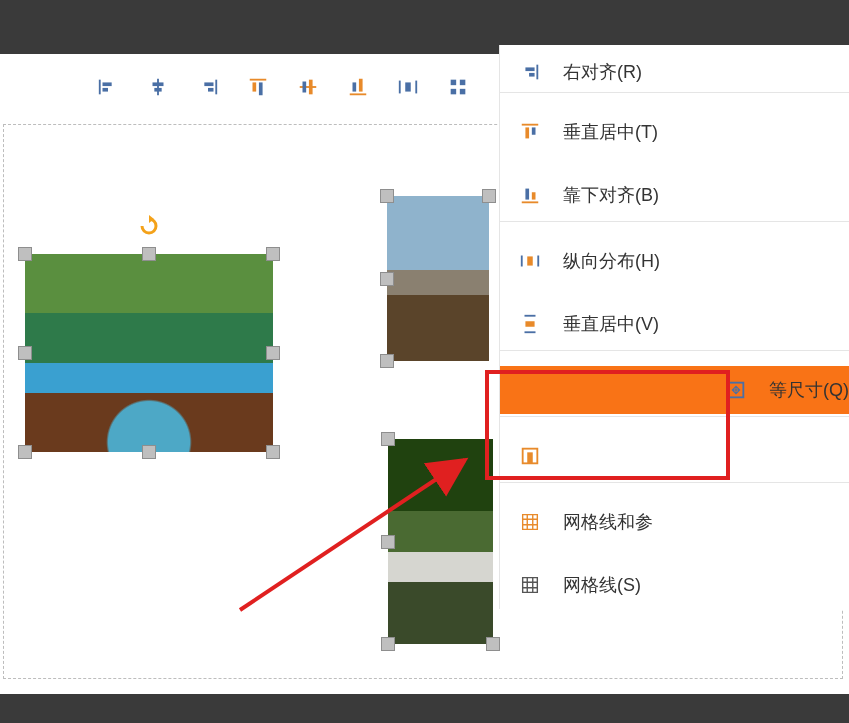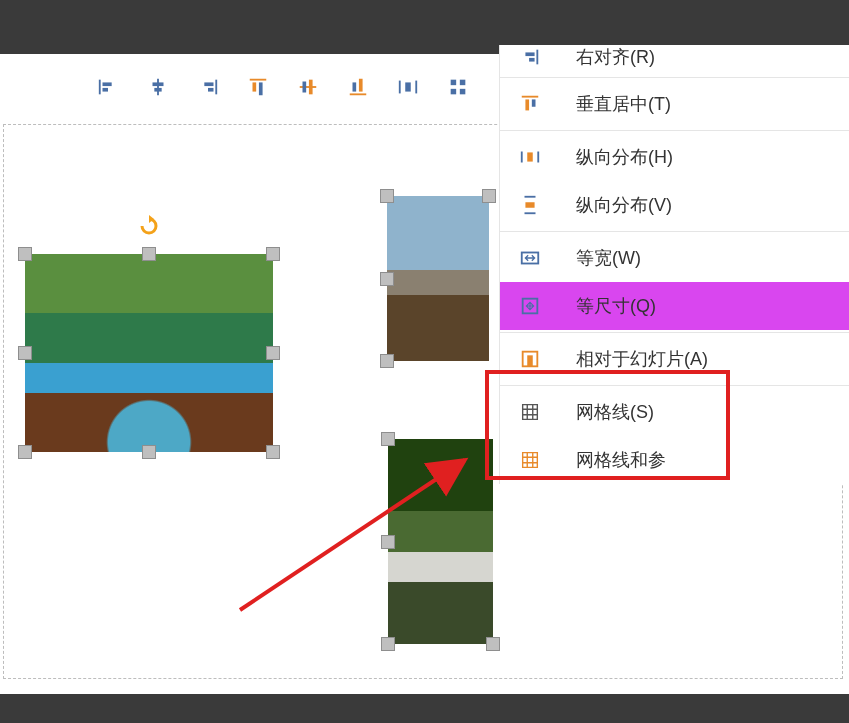--- a/index.html
+++ b/index.html
@@ -114,28 +114,30 @@
     left: 499px;
     width: 350px;
     background: #fff;
     border-left: 1px solid #e5e5e5;
   }
   .menu-item {
     display: flex;
     align-items: center;
     height: 48px;
     padding-left: 18px;
-    gap: 34px;
+    gap: 21px;
     font-size: 18px;
     color: #333;
     cursor: pointer;
     position: relative;
+    margin-top: 15px;
   }
   .menu-item.hover {
-    background: #d946ef;
+    background: #f97316;
+    justify-content: flex-end;
   }
   .menu-icon {
     width: 24px; height: 24px;
     display: flex; align-items: center; justify-content: center;
     flex-shrink: 0;
   }
   .menu-sep {
     height: 1px;
     background: #e5e5e5;
     margin: 2px 0;
@@ -271,86 +273,86 @@
   <div class="menu-item">
     <span class="menu-icon">
       <svg viewBox="0 0 24 24" width="22" height="22">
           <rect x="3" y="3" width="18" height="2" fill="#e88a2a"></rect>
           <rect x="7" y="7" width="4" height="12" fill="#e88a2a"></rect>
           <rect x="14" y="7" width="4" height="8" fill="#4a6fa5"></rect>
         </svg>
     </span>
     <span>垂直居中(T)</span>
   </div>
+  <div class="menu-item">
+    <span class="menu-icon">
+      <svg viewBox="0 0 24 24" width="22" height="22">
+          <rect x="3" y="19" width="18" height="2" fill="#e88a2a"></rect>
+          <rect x="7" y="5" width="4" height="12" fill="#4a6fa5"></rect>
+          <rect x="14" y="9" width="4" height="8" fill="#e88a2a"></rect>
+        </svg>
+    </span>
+    <span>靠下对齐(B)</span>
+  </div>
   <div class="menu-sep"></div>
   <div class="menu-item">
     <span class="menu-icon">
       <svg viewBox="0 0 24 24" width="22" height="22">
           <rect x="2" y="6" width="2" height="12" fill="#4a6fa5"></rect>
           <rect x="20" y="6" width="2" height="12" fill="#4a6fa5"></rect>
           <rect x="9" y="7" width="6" height="10" fill="#e88a2a"></rect>
         </svg>
     </span>
     <span>纵向分布(H)</span>
   </div>
   <div class="menu-item">
     <span class="menu-icon">
       <svg viewBox="0 0 24 24" width="22" height="22">
           <rect x="6" y="2" width="12" height="2" fill="#4a6fa5"></rect>
           <rect x="6" y="20" width="12" height="2" fill="#4a6fa5"></rect>
           <rect x="7" y="9" width="10" height="6" fill="#e88a2a"></rect>
         </svg>
     </span>
-    <span>纵向分布(V)</span>
-  </div>
-  <div class="menu-sep"></div>
-  <div class="menu-item">
-    <span class="menu-icon">
-      <svg viewBox="0 0 24 24" width="22" height="22">
-          <rect x="3" y="6" width="18" height="12" fill="none" stroke="#4a6fa5" stroke-width="2"></rect>
-          <path d="M7 12 L17 12 M10 9 L7 12 L10 15 M14 9 L17 12 L14 15" fill="none" stroke="#4a6fa5" stroke-width="1.5"></path>
-        </svg>
-    </span>
-    <span>等宽(W)</span>
-  </div>
+    <span>垂直居中(V)</span>
+  </div>
+  <div class="menu-sep"></div>
   <div class="menu-item hover">
     <span class="menu-icon">
       <svg viewBox="0 0 24 24" width="22" height="22">
           <rect x="4" y="4" width="16" height="16" fill="none" stroke="#4a6fa5" stroke-width="2"></rect>
           <path d="M12 8 L12 16 M8 12 L16 12 M10 10 L12 8 L14 10 M10 14 L12 16 L14 14 M10 10 L8 12 L10 14 M14 10 L16 12 L14 14" fill="none" stroke="#4a6fa5" stroke-width="1.2"></path>
         </svg>
     </span>
     <span>等尺寸(Q)</span>
   </div>
   <div class="menu-sep"></div>
   <div class="menu-item">
     <span class="menu-icon">
       <svg viewBox="0 0 24 24" width="22" height="22">
           <rect x="4" y="4" width="16" height="16" fill="none" stroke="#e88a2a" stroke-width="2"></rect>
           <rect x="9" y="8" width="6" height="12" fill="#e88a2a"></rect>
         </svg>
     </span>
-    <span>相对于幻灯片(A)</span>
-  </div>
-  <div class="menu-sep"></div>
+  </div>
+  <div class="menu-sep"></div>
+  <div class="menu-item">
+    <span class="menu-icon">
+      <svg viewBox="0 0 24 24" width="22" height="22">
+          <path d="M4 4h16v16H4z M4 9h16 M4 15h16 M9 4v16 M15 4v16" fill="none" stroke="#e88a2a" stroke-width="1.5"></path>
+        </svg>
+    </span>
+    <span>网格线和参</span>
+  </div>
   <div class="menu-item">
     <span class="menu-icon">
       <svg viewBox="0 0 24 24" width="22" height="22">
           <path d="M4 4h16v16H4z M4 9h16 M4 15h16 M9 4v16 M15 4v16" fill="none" stroke="#555" stroke-width="1.5"></path>
         </svg>
     </span>
     <span>网格线(S)</span>
-  </div>
-  <div class="menu-item">
-    <span class="menu-icon">
-      <svg viewBox="0 0 24 24" width="22" height="22">
-          <path d="M4 4h16v16H4z M4 9h16 M4 15h16 M9 4v16 M15 4v16" fill="none" stroke="#e88a2a" stroke-width="1.5"></path>
-        </svg>
-    </span>
-    <span>网格线和参</span>
   </div>
 </div>
 
 <div class="anno-box" style="top:370px;left:485px;width:245px;height:110px;"></div>
 <svg class="anno-arrow" style="top:0;left:0;width:849px;height:723px;">
   <defs>
       <marker id="ah" markerWidth="12" markerHeight="12" refX="9" refY="5" orient="auto">
     <path d="M0,0 L10,5 L0,10 z" fill="#e02020"></path>
       </marker>
     </defs>

